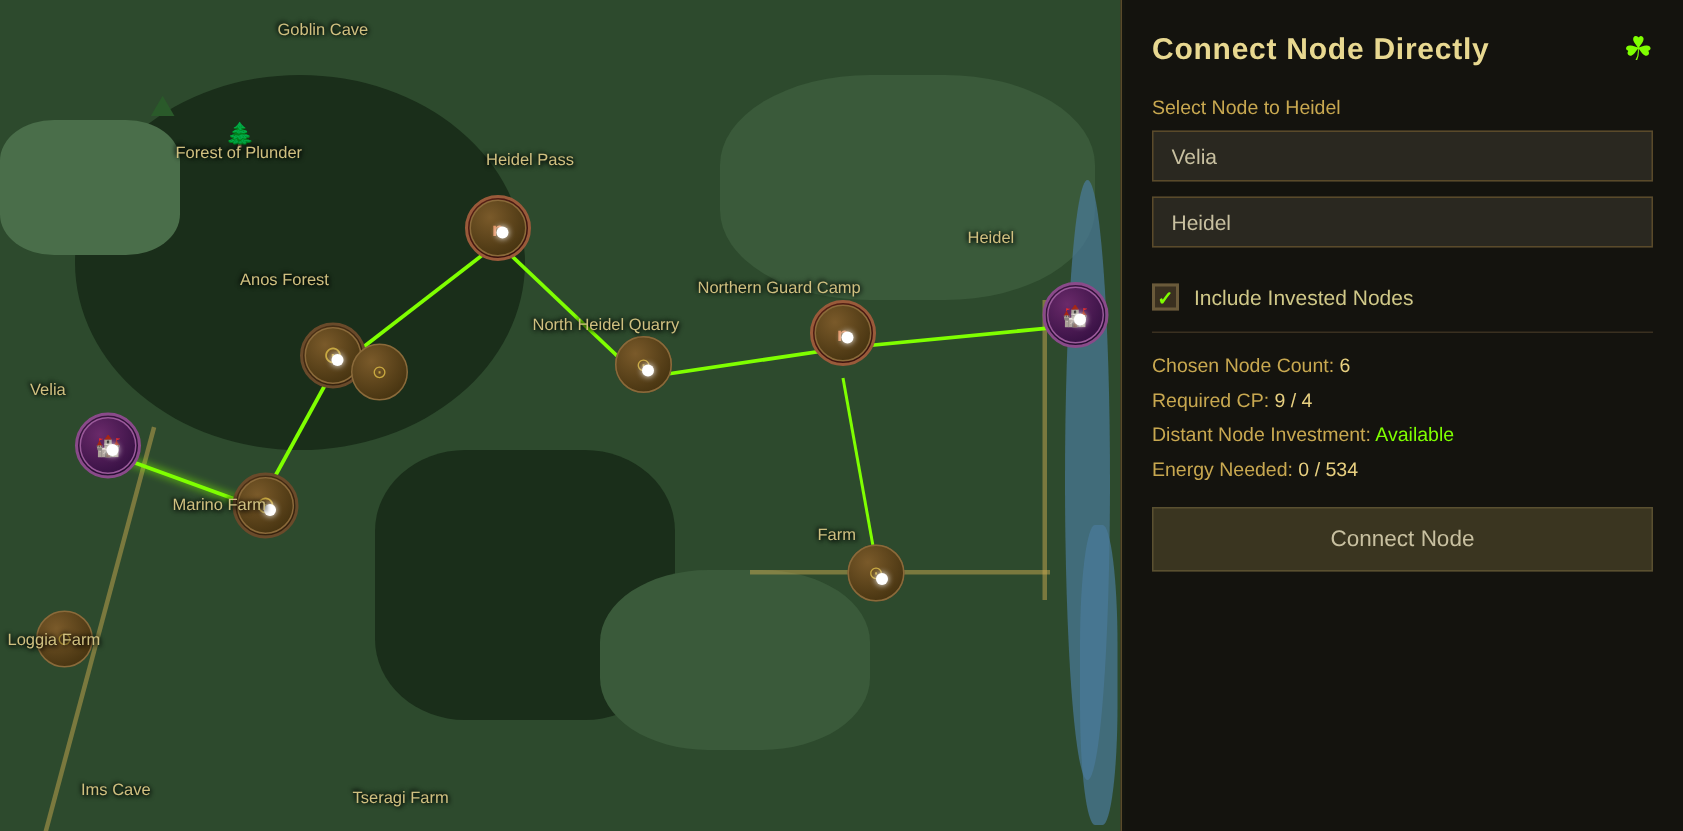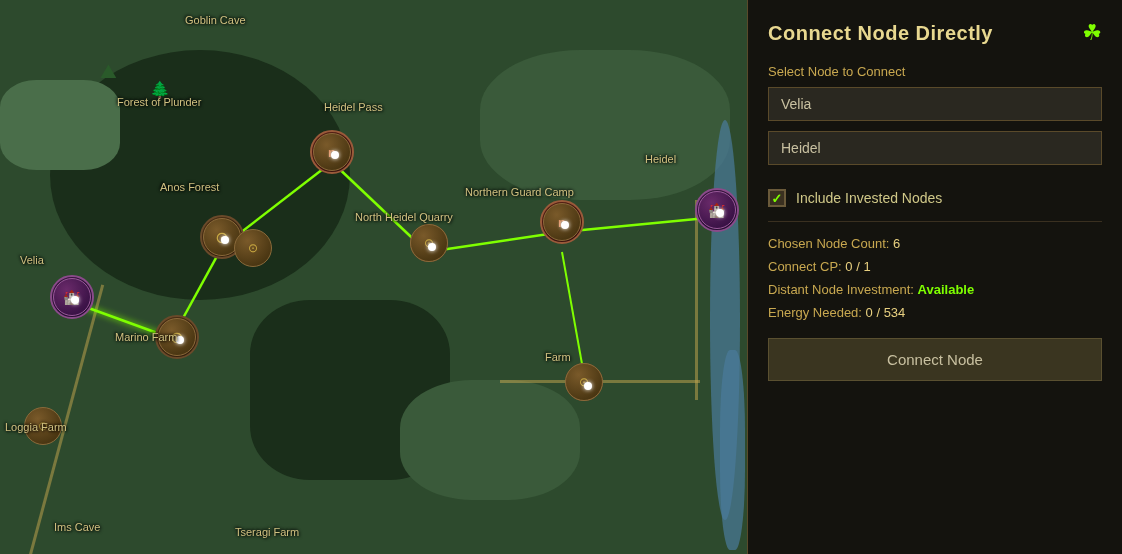--- a/index.html
+++ b/index.html
@@ -227,21 +227,21 @@
       font-size: 13px;
       margin-bottom: 8px;
     }
 
     .stat-value {
       color: #e8d080;
     }
 
     .stat-available {
       color: #7fff00;
-      font-weight: 700;
+      font-weight: 400;
       text-align: center;
     }
 
     .connect-btn {
       width: 100%;
       background: #3a3520;
       border: 1px solid #5a5030;
       color: #c8c0a0;
       padding: 12px;
       font-size: 15px;
@@ -369,41 +369,41 @@
   <div style="position:absolute;left:100px;top:60px;color:#2a5a2a;font-size:20px;z-index:3;">⛰</div>
   <div style="position:absolute;left:150px;top:80px;color:#3a6a3a;font-size:16px;z-index:3;">🌲</div>
 </div>
 
 <div id="panel">
   <div class="panel-header">
     <span class="panel-title">Connect Node Directly</span>
     <span class="clover-icon">☘</span>
   </div>
 
-  <div class="section-label">Select Node to Connect</div>
+  <div class="section-label">Select Node to Heidel</div>
 
   <input class="node-input" type="text" value="Velia" style="">
 
   <input class="node-input" type="text" value="Heidel" style="">
 
   <div class="checkbox-row">
     <div class="checkbox-custom checked"></div>
     <span class="checkbox-label">Include Invested Nodes</span>
   </div>
 
 
   <hr class="divider">
 
   <div class="stat-row">
     <span>Chosen Node Count:</span>
     <span class="stat-value">6</span>
   </div>
   <div class="stat-row">
-    <span>Connect CP:</span>
-    <span class="stat-value">0 / 1</span>
+    <span>Required CP:</span>
+    <span class="stat-value">9 / 4</span>
   </div>
   <div class="stat-row">
     <span>Distant Node Investment:</span>
     <span class="stat-available">Available</span>
   </div>
   <div class="stat-row">
     <span>Energy Needed:</span>
     <span class="stat-value">0 / 534</span>
   </div>
 

